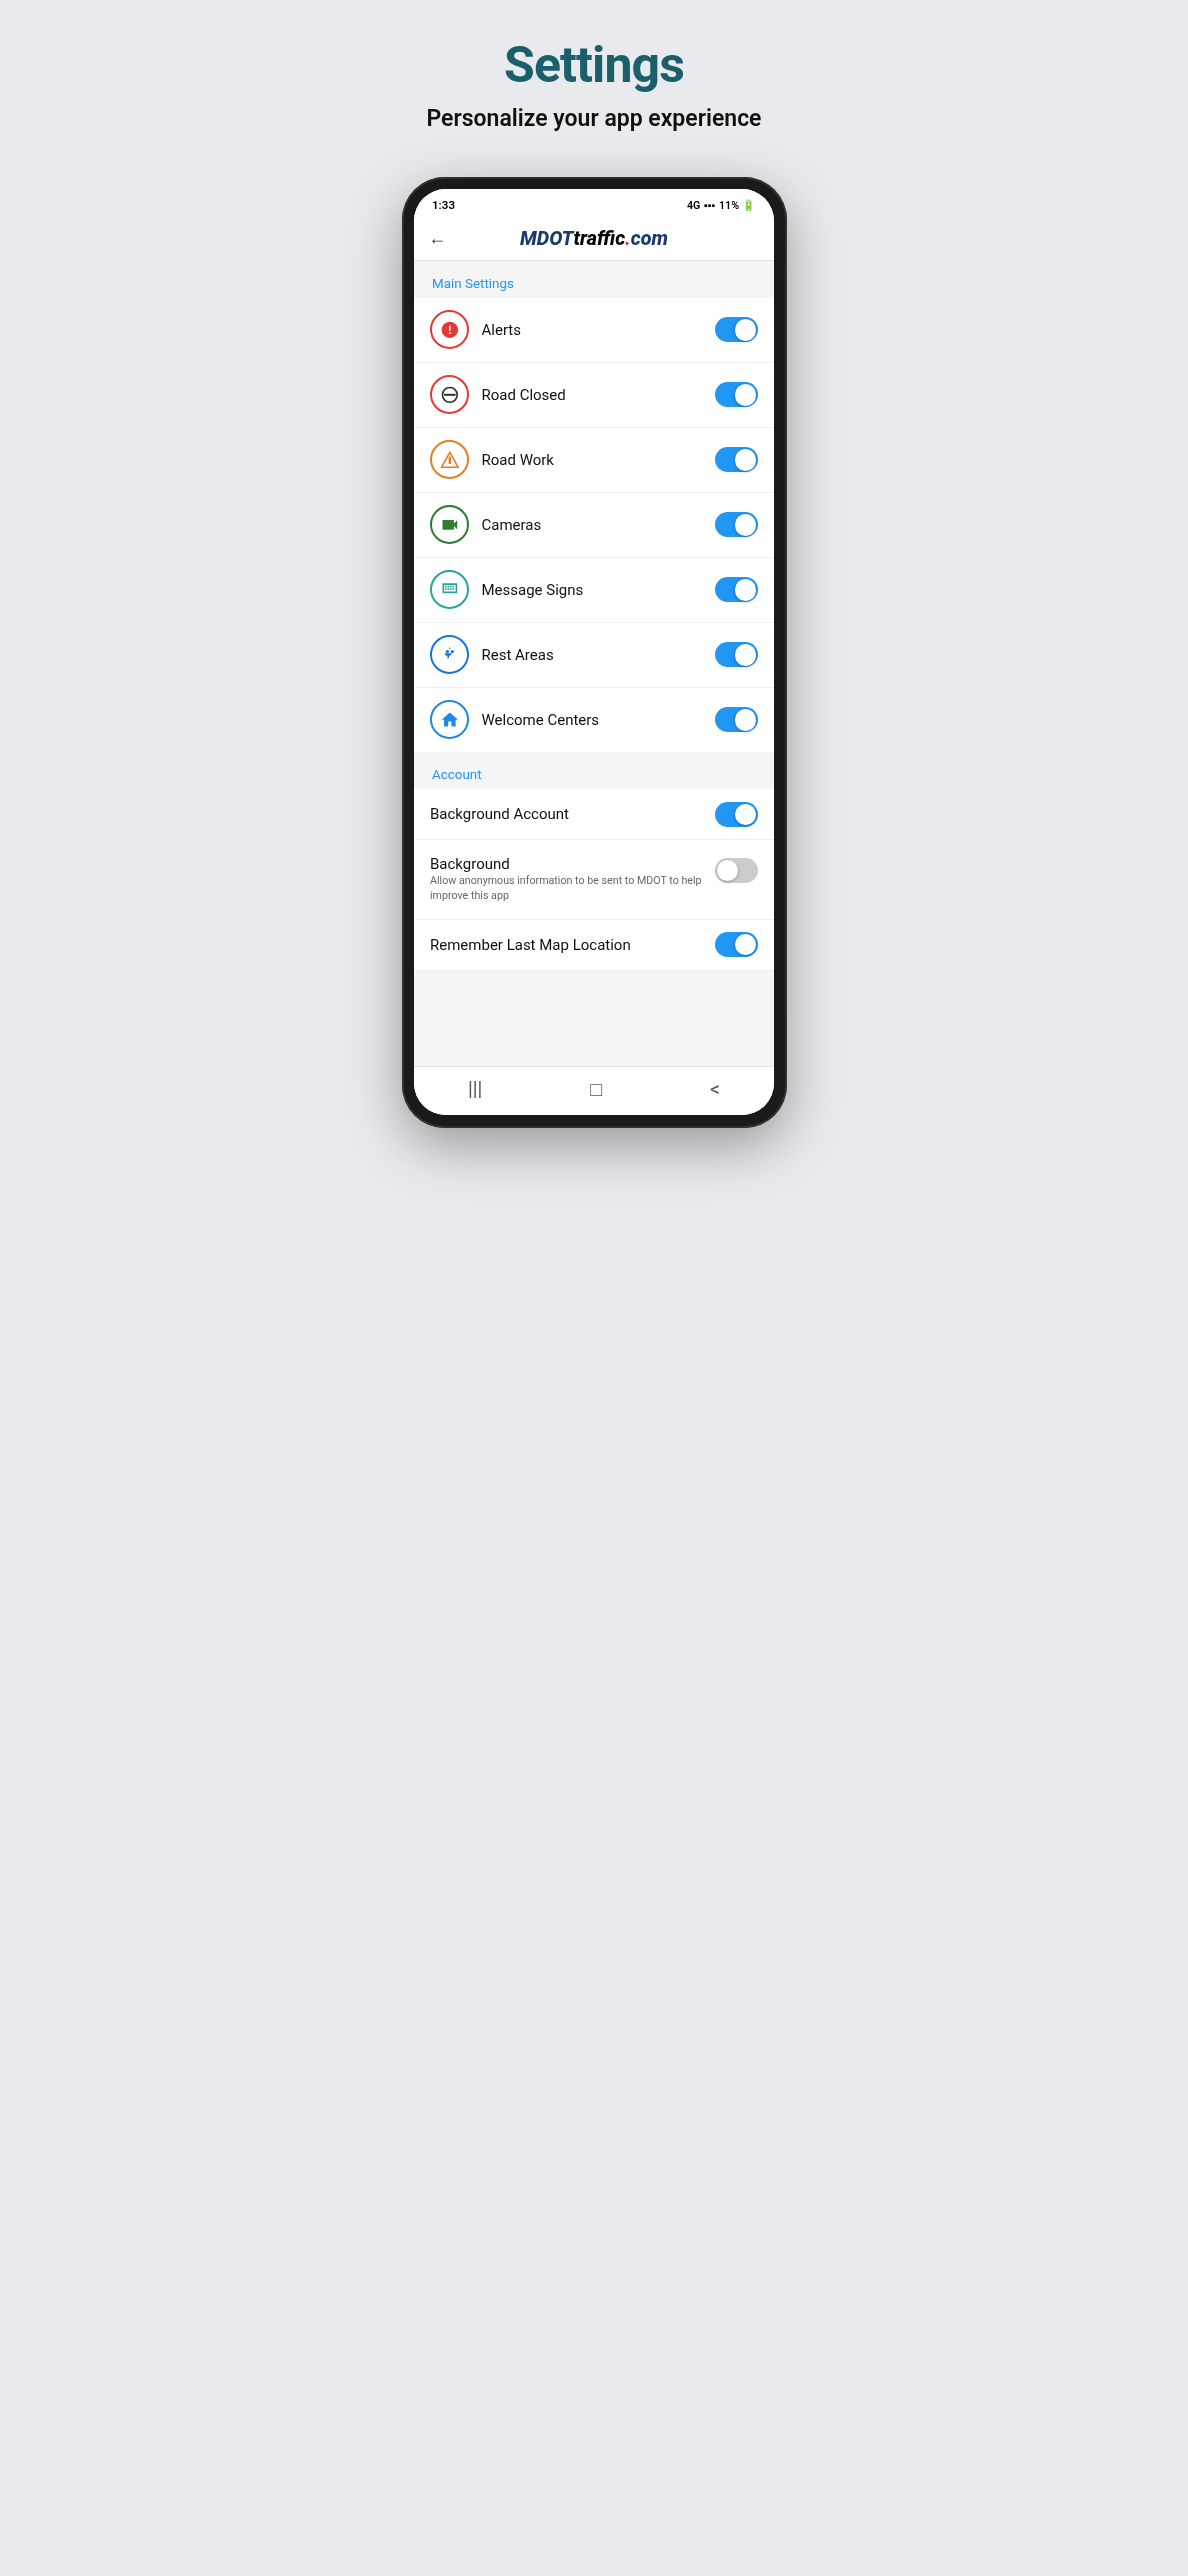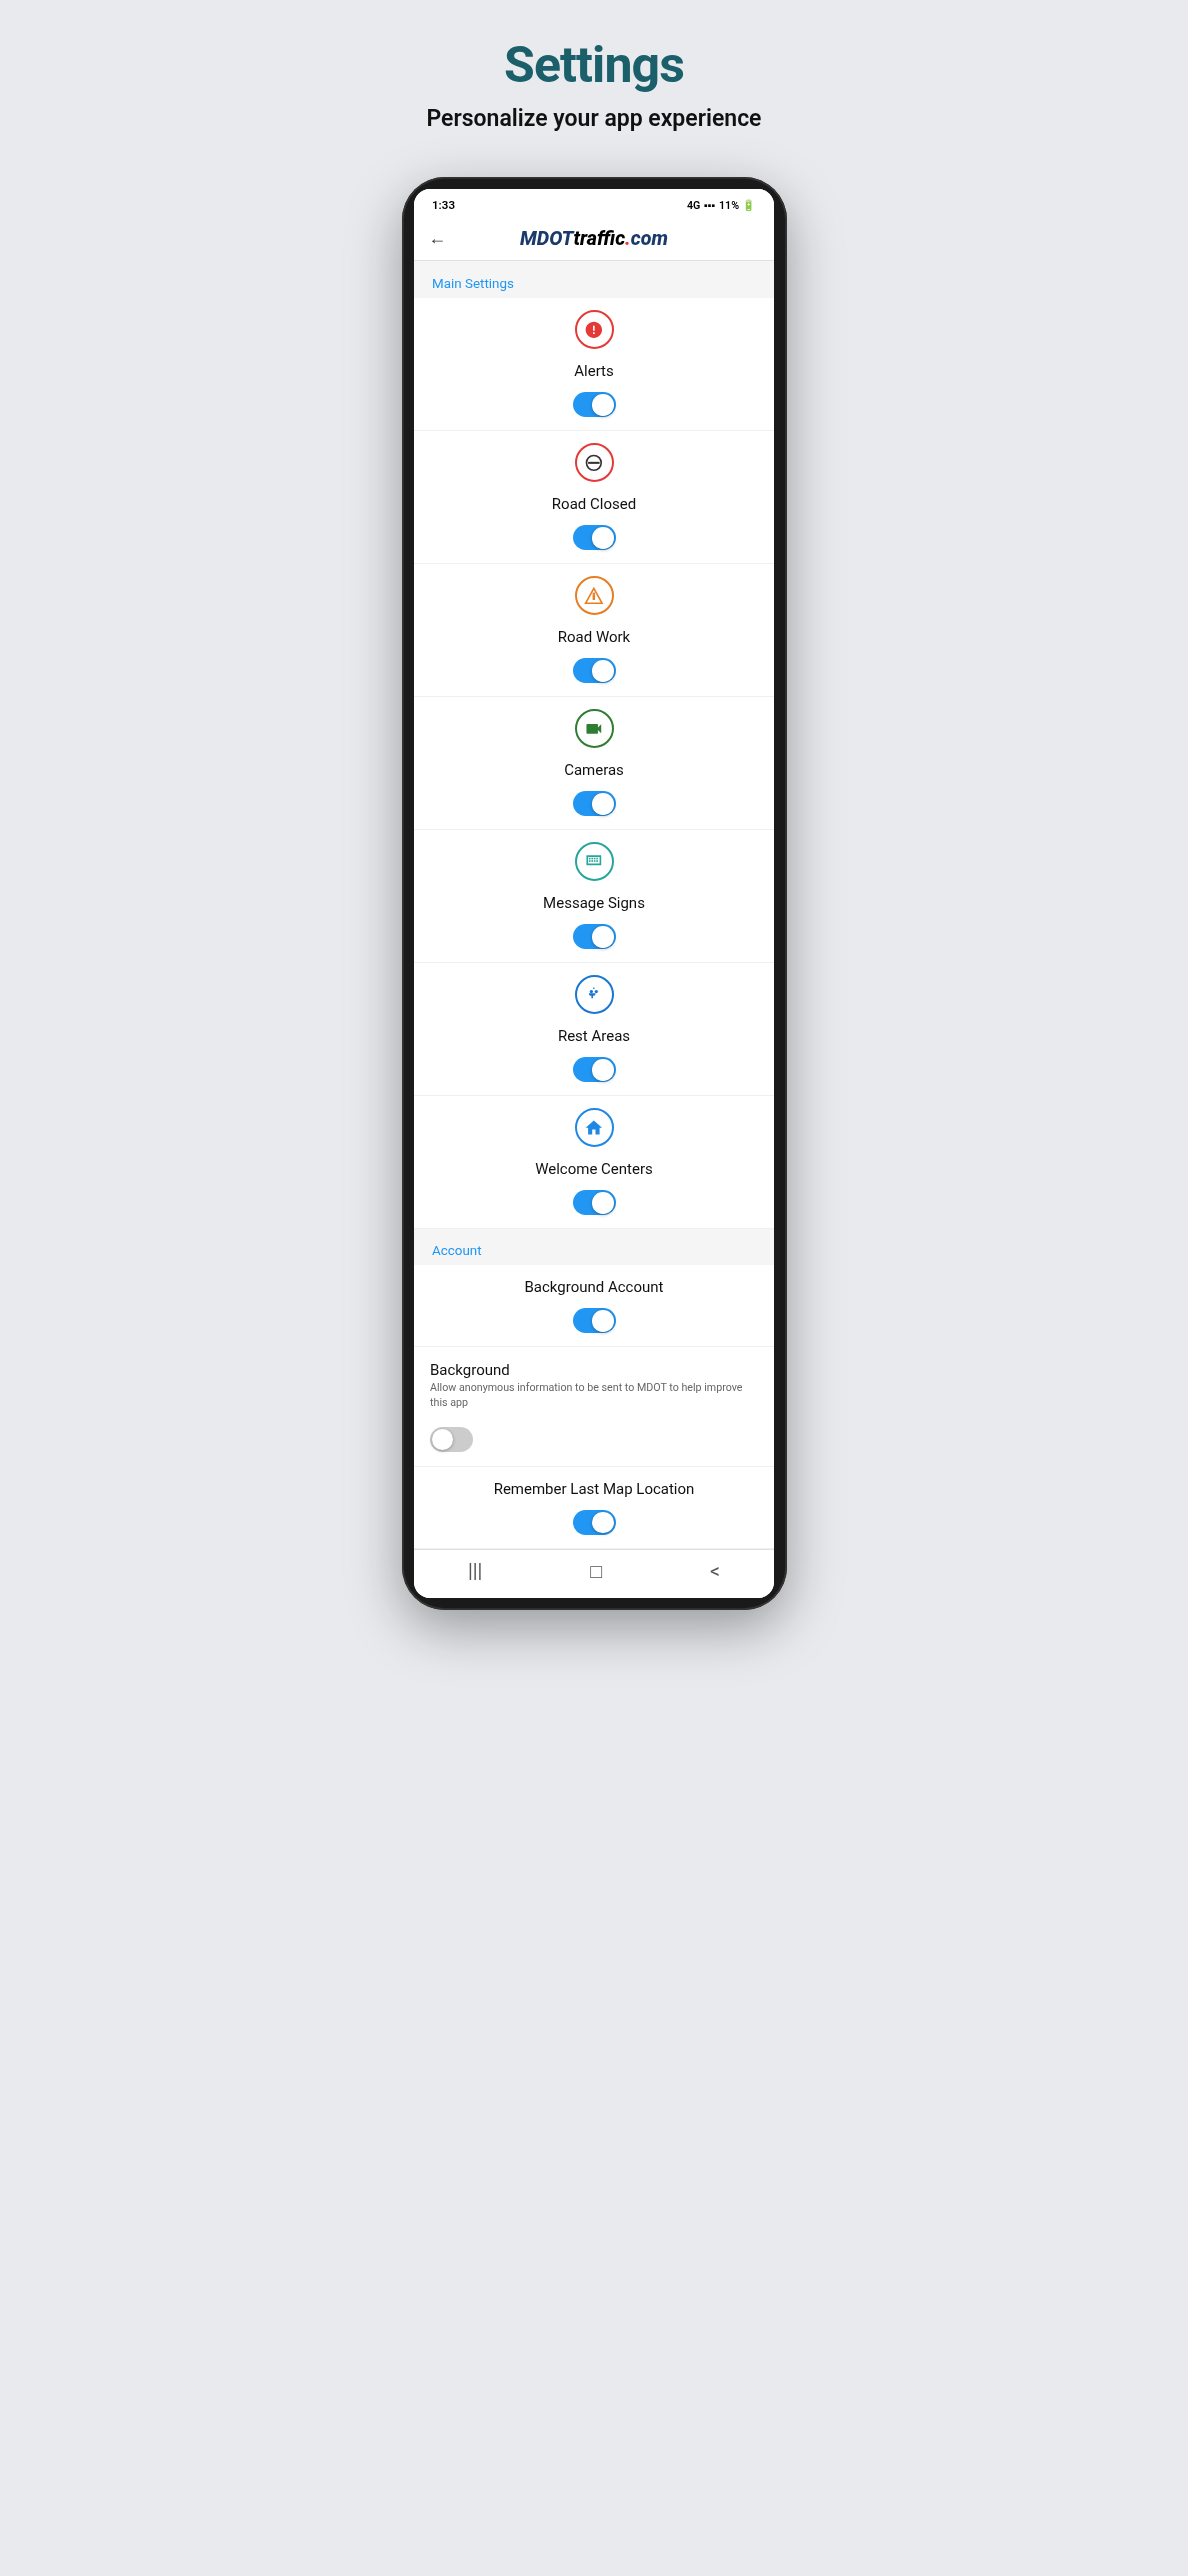--- a/index.html
+++ b/index.html
@@ -29,21 +29,21 @@
     .phone-frame {
       width: 385px;
       background: #1a1a1a;
       border-radius: 43px;
       padding: 12.5px;
       box-shadow: 0 18px 54px rgba(0,0,0,0.35), inset 0 0 0 1.8px #333;
       position: relative;
     }
     .phone-screen {
       background: #fff;
-      border-radius: 16px;
+      border-radius: 32px;
       overflow: hidden;
       position: relative;
     }
     
     .status-bar {
       background: #fff;
       padding: 9px 18px 5.4px;
       display: flex;
       justify-content: space-between;
       align-items: center;
@@ -92,21 +92,20 @@
       color: #2196F3;
     }
     
     .setting-row {
       background: #fff;
       padding: 12.5px 16px;
       display: flex;
       align-items: center;
       border-bottom: 0.9px solid #f0f0f0;
       gap: 12.5px;
-      flex-direction: column;
     }
     .setting-icon-wrap {
       width: 39px;
       height: 39px;
       border-radius: 50%;
       display: flex;
       align-items: center;
       justify-content: center;
       flex-shrink: 0;
       font-size: 16px;

